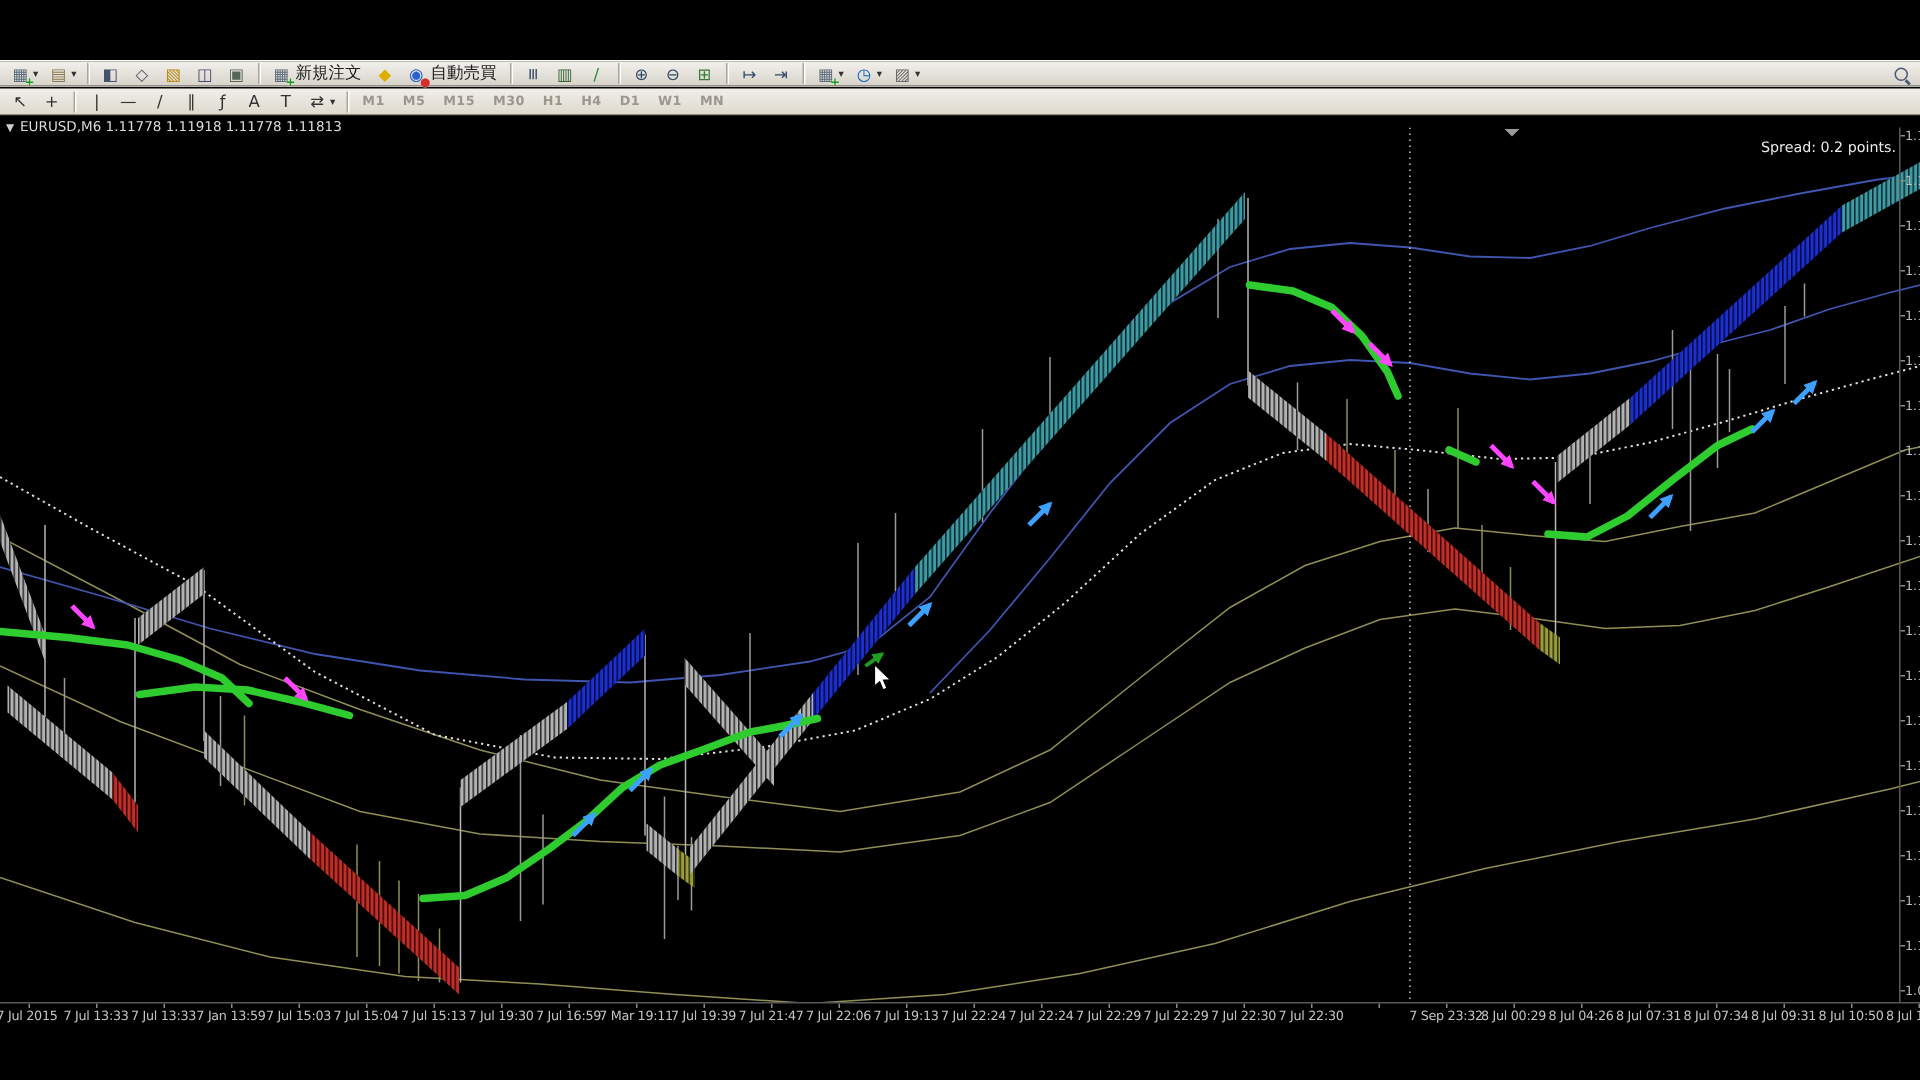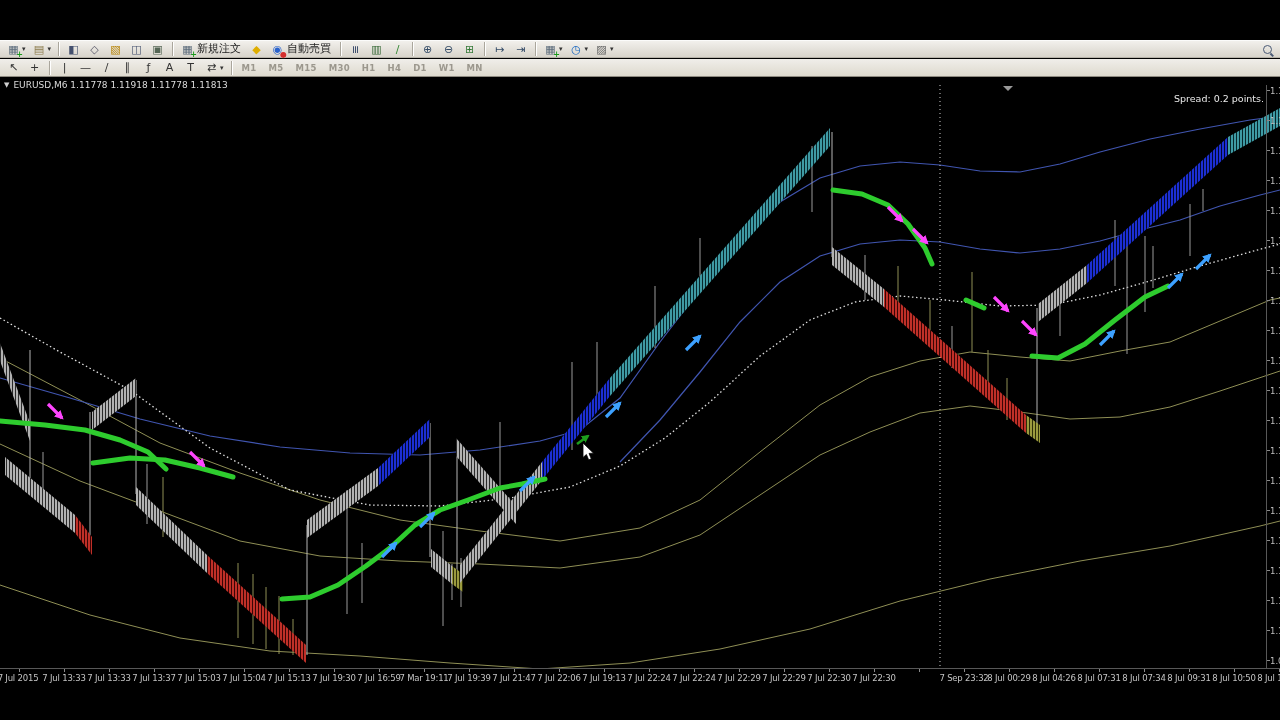--- a/index.html
+++ b/index.html
@@ -357,21 +357,21 @@
         <div class="pl" style="top: 571px;">1.099</div>
       </div>
     <div class="time-axis" id="taxis">
         <div class="ttick" style="left: 19px;"></div>
         <div class="tl" style="left: 18px;">7 Jul 2015</div>
         <div class="ttick" style="left: 64px;"></div>
         <div class="tl" style="left: 64px;">7 Jul 13:33</div>
         <div class="ttick" style="left: 109px;"></div>
         <div class="tl" style="left: 109px;">7 Jul 13:33</div>
         <div class="ttick" style="left: 154px;"></div>
-        <div class="tl" style="left: 154px;">7 Jul 13:37</div>
+        <div class="tl" style="left: 154px;">7 Jan 13:59</div>
         <div class="ttick" style="left: 199px;"></div>
         <div class="tl" style="left: 199px;">7 Jul 15:03</div>
         <div class="ttick" style="left: 244px;"></div>
         <div class="tl" style="left: 244px;">7 Jul 15:04</div>
         <div class="ttick" style="left: 289px;"></div>
         <div class="tl" style="left: 289px;">7 Jul 15:13</div>
         <div class="ttick" style="left: 334px;"></div>
         <div class="tl" style="left: 334px;">7 Jul 19:30</div>
         <div class="ttick" style="left: 379px;"></div>
         <div class="tl" style="left: 379px;">7 Jul 16:59</div>

